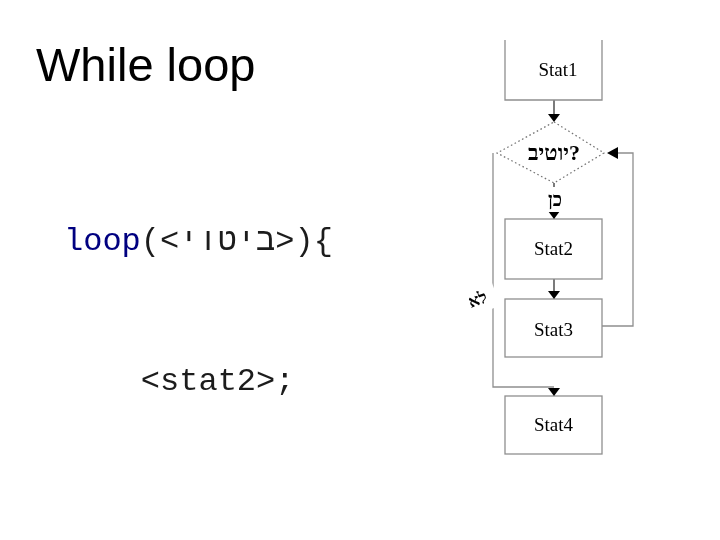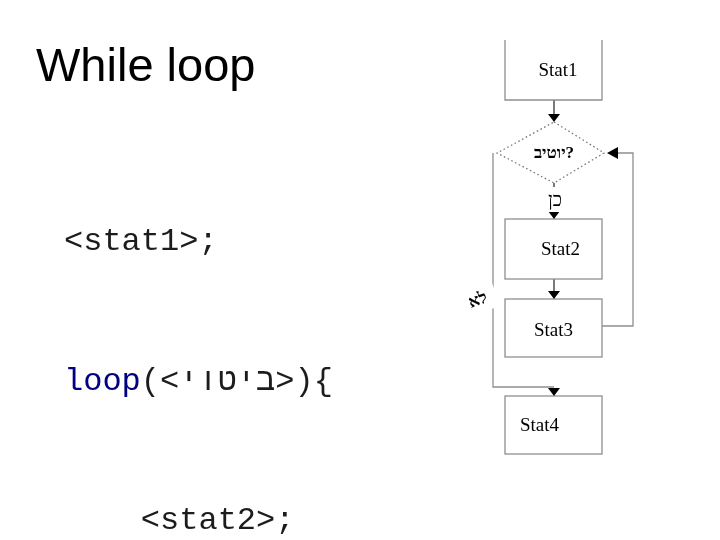--- a/index.html
+++ b/index.html
@@ -43,53 +43,52 @@
     position: absolute;
     font-family: "Liberation Serif", "DejaVu Serif", "DejaVu Sans", serif;
     color: #000000;
     text-align: center;
     display: flex;
     align-items: center;
     justify-content: center;
   }
   .box-label { font-size: 19px; }
   .lbl-stat1 { left: 505px; top: 40px;  width: 106px; height: 60px; }
-  .lbl-stat2 { left: 505px; top: 219px; width: 97px; height: 60px; padding-left: 7px; }
+  .lbl-stat2 { left: 505px; top: 219px; width: 97px; height: 60px; }
   .lbl-stat3 { left: 505px; top: 299px; width: 97px; height: 62px; }
-  .lbl-stat4 { left: 491px; top: 396px; width: 97px; height: 58px; }
+  .lbl-stat4 { left: 505px; top: 396px; width: 97px; height: 58px; }
 
   .lbl-cond {
     left: 500px; top: 124px; width: 108px; height: 58px;
-    font-size: 17px; font-weight: 600;
+    font-size: 22px; font-weight: 600;
     direction: ltr;
     unicode-bidi: bidi-override; 
   }
   .lbl-yes {
     left: 537px; top: 187px; width: 36px; height: 25px;
-    font-size: 19px; font-weight: 400;
+    font-size: 19px; font-weight: 700;
     background: #ffffff;
   }
   .lbl-no {
     left: 459px; top: 287px; width: 38px; height: 26px;
     font-size: 17px; font-weight: 600;
     background: #ffffff;
     transform: rotate(-20deg);
   }
 
   svg.flow { position: absolute; left: 0; top: 0; }
 </style>
 </head>
 <body>
 
 <div class="slide">
 
   <div class="title">While loop</div>
 
   <div class="code">
-    <div class="code-line"><span>&lt;stat1&gt;;</span></div>
     <div class="code-line"><span class="kw">loop</span><span>(&lt;ביטוי&gt;){</span></div>
     <div class="code-line"><span>    &lt;stat2&gt;;</span></div>
     
     
     
   </div>
 
   <svg class="flow" width="720" height="540" viewBox="0 0 720 540">
 
     <polyline points="493,153 493,387 554,387" fill="none" stroke="#8f8f8f" stroke-width="1.3"></polyline>

